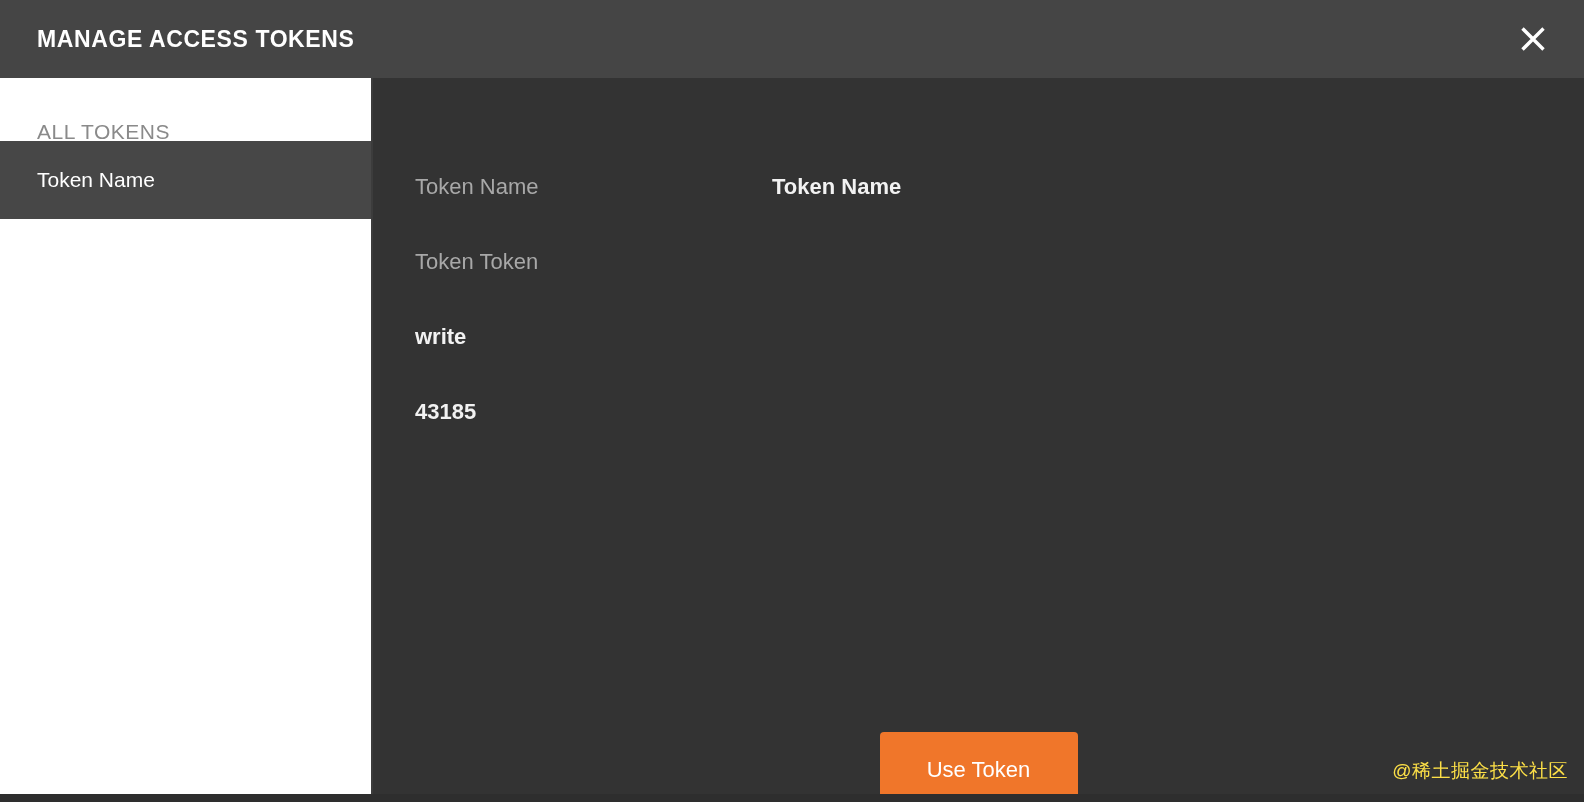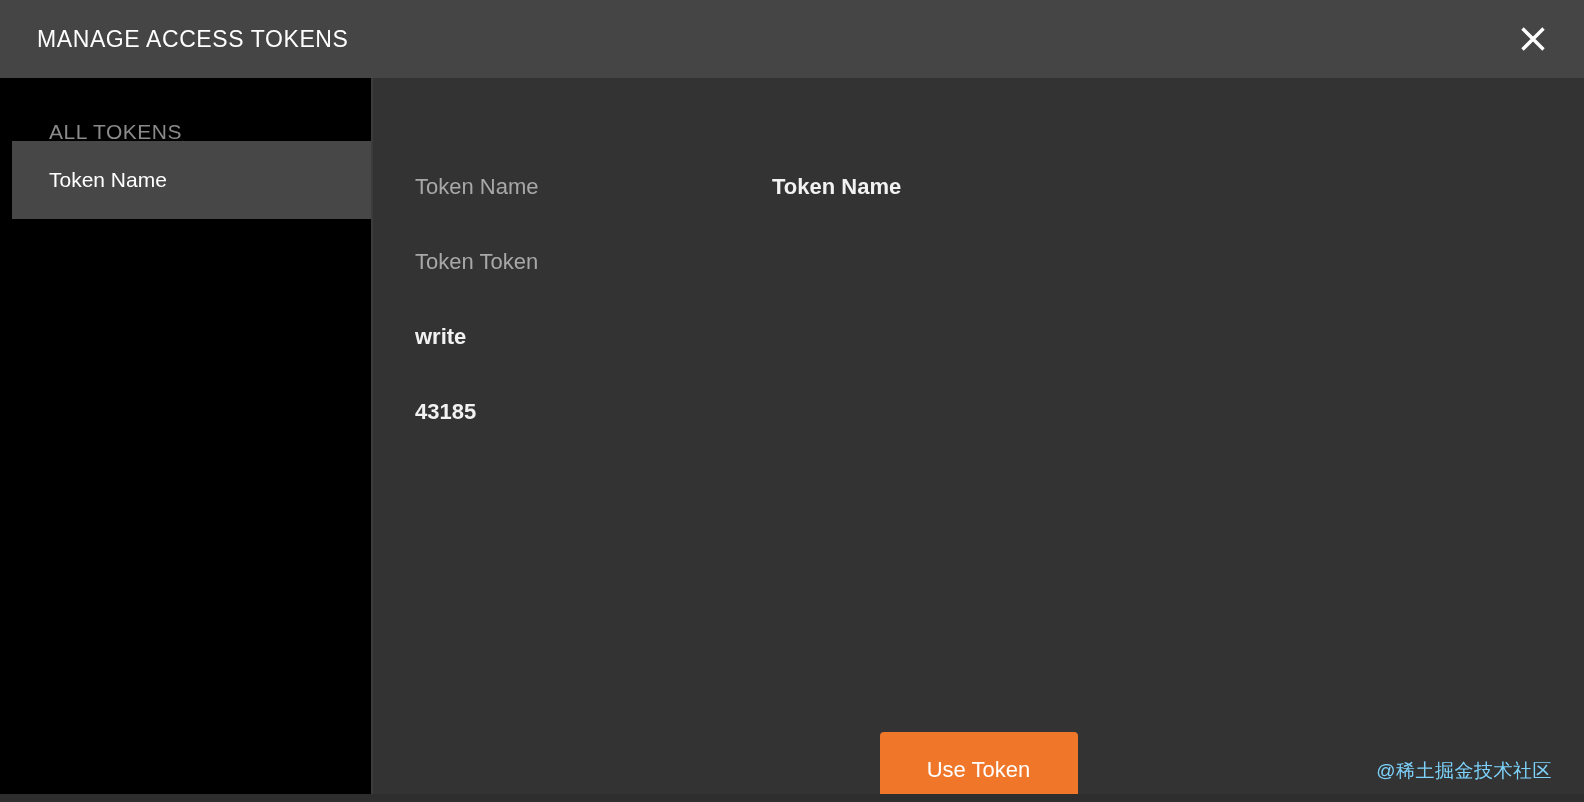--- a/index.html
+++ b/index.html
@@ -33,21 +33,21 @@
     display: flex;
     align-items: center;
     justify-content: space-between;
     box-sizing: border-box;
     padding: 0 24px 0 37px;
   }
   .dialog-title {
     color: #ffffff;
     font-size: 23px;
     letter-spacing: 0.6px;
-    font-weight: 400;
+    font-weight: 700;
     white-space: nowrap;
   }
   .close-btn {
     width: 46px;
     height: 46px;
     display: flex;
     align-items: center;
     justify-content: center;
     cursor: pointer;
     margin-right: 4px;
@@ -59,26 +59,25 @@
     flex: 1 1 auto;
     display: flex;
     min-height: 0;
     position: relative;
   }
 
   
   .sidebar {
     width: 373px;
     flex: 0 0 373px;
-    background: #000000;
+    background: #ffffff;
     border-right: 2px solid #3c3c3c;
     box-sizing: border-box;
     padding-top: 0;
     position: relative;
-    padding-left: 12px;
   }
   .sidebar-heading {
     color: #8a8a8a;
     font-size: 21px;
     letter-spacing: 0.5px;
     padding: 42px 0 0 37px;
     height: 42px;
     box-sizing: border-box;
     white-space: nowrap;
   }
@@ -154,23 +153,23 @@
     font-size: 22px;
     cursor: pointer;
     padding: 0;
     line-height: 75px;
     text-align: center;
   }
 
   
   .watermark {
     position: absolute;
-    right: 32px;
+    right: 16px;
     bottom: 18px;
-    color: #7dd3fc;
+    color: #fde047;
     font-size: 19px;
     letter-spacing: 0.5px;
     user-select: none;
     white-space: nowrap;
   }
 
   .bottom-edge {
     position: absolute;
     left: 0;
     right: 0;

